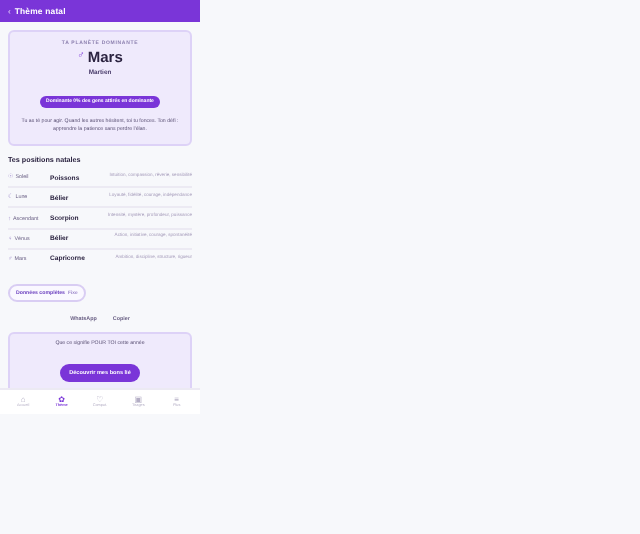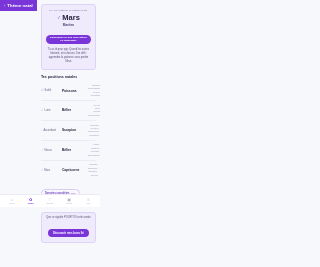--- a/index.html
+++ b/index.html
@@ -3,21 +3,21 @@
 <meta charset="utf-8">
 <style>
   * { margin:0; padding:0; box-sizing:border-box; }
   html,body { width:100px; height:267px; }
   body {
     font-family:"Liberation Sans", sans-serif;
     background:#f7f8fb;
     color:#2b2340;
     overflow:hidden;
   }
-  .phone { width:100px; height:267px; position:relative; display:flex; flex-direction:row; background:#f7f8fb; }
+  .phone { width:100px; height:267px; position:relative; display:flex; flex-direction:column; background:#f7f8fb; }
 
   
   .header {
     background:#7a35d8;
     height:11px;
     display:flex;
     align-items:center;
     gap:2px;
     padding:0 4px;
     flex:0 0 auto;

